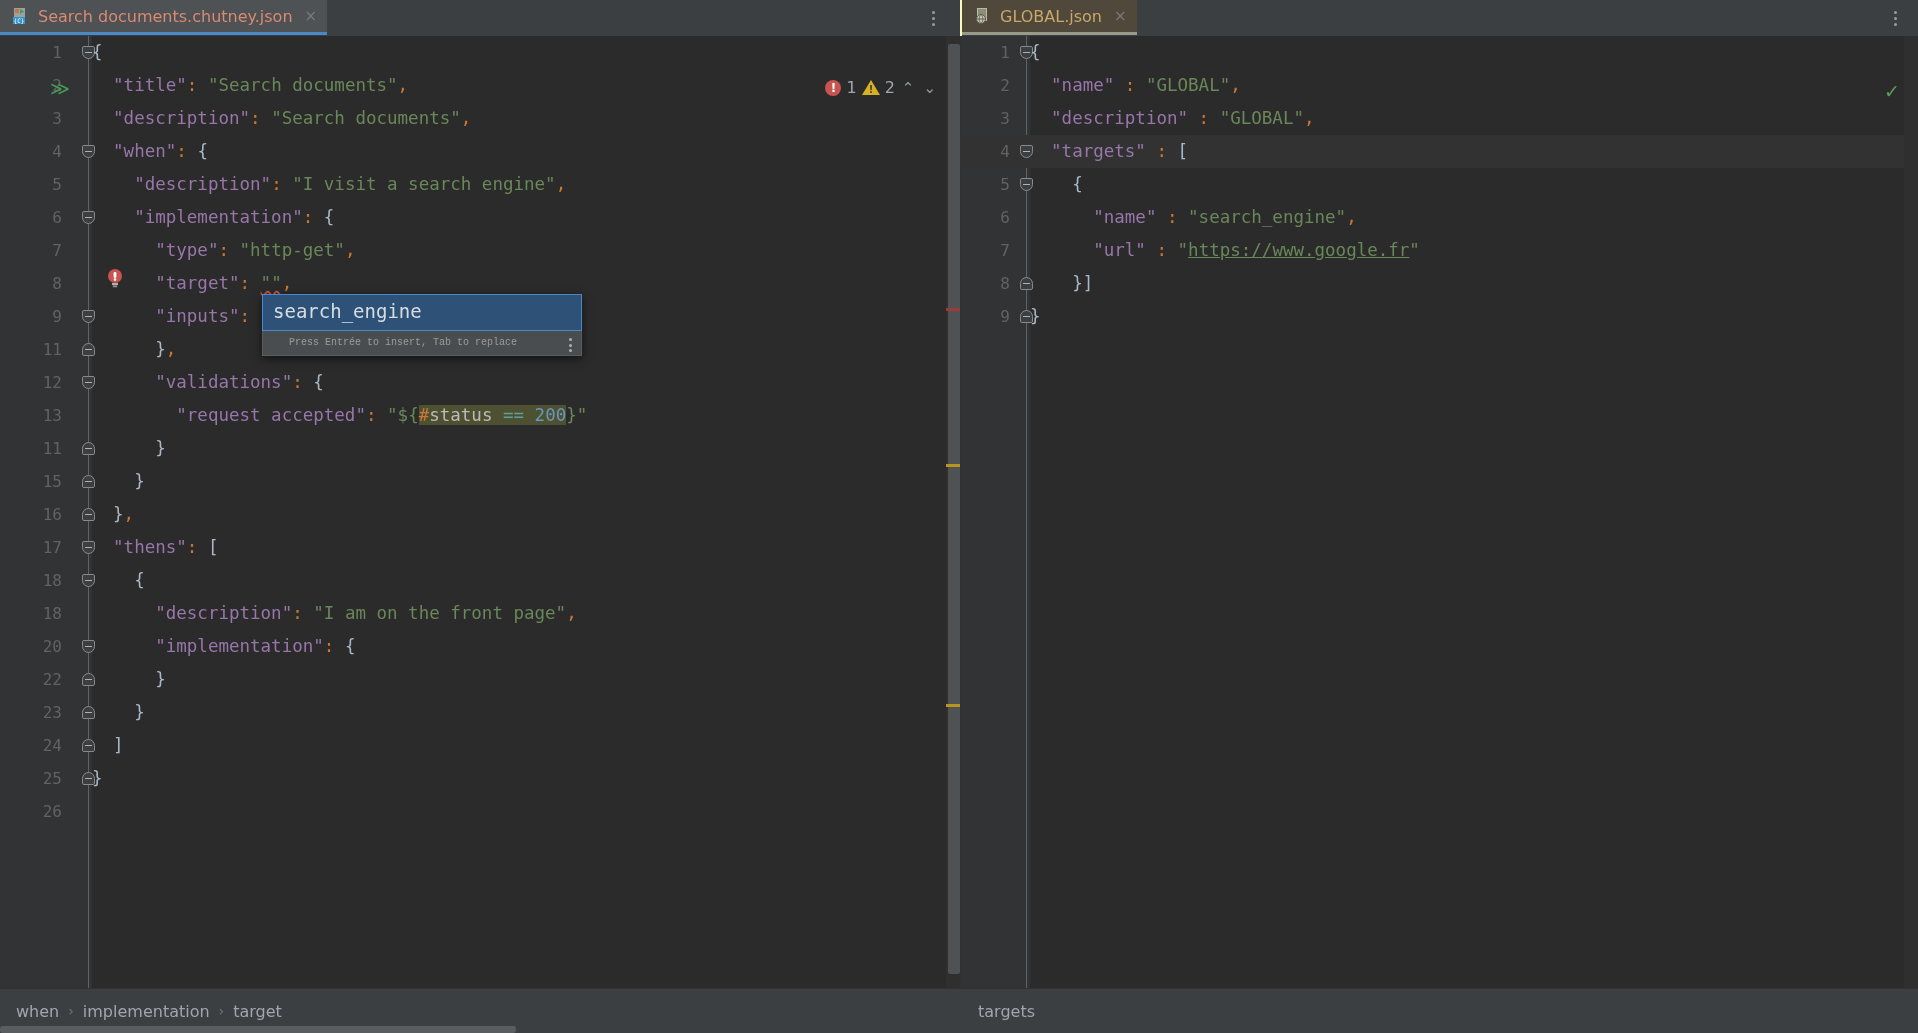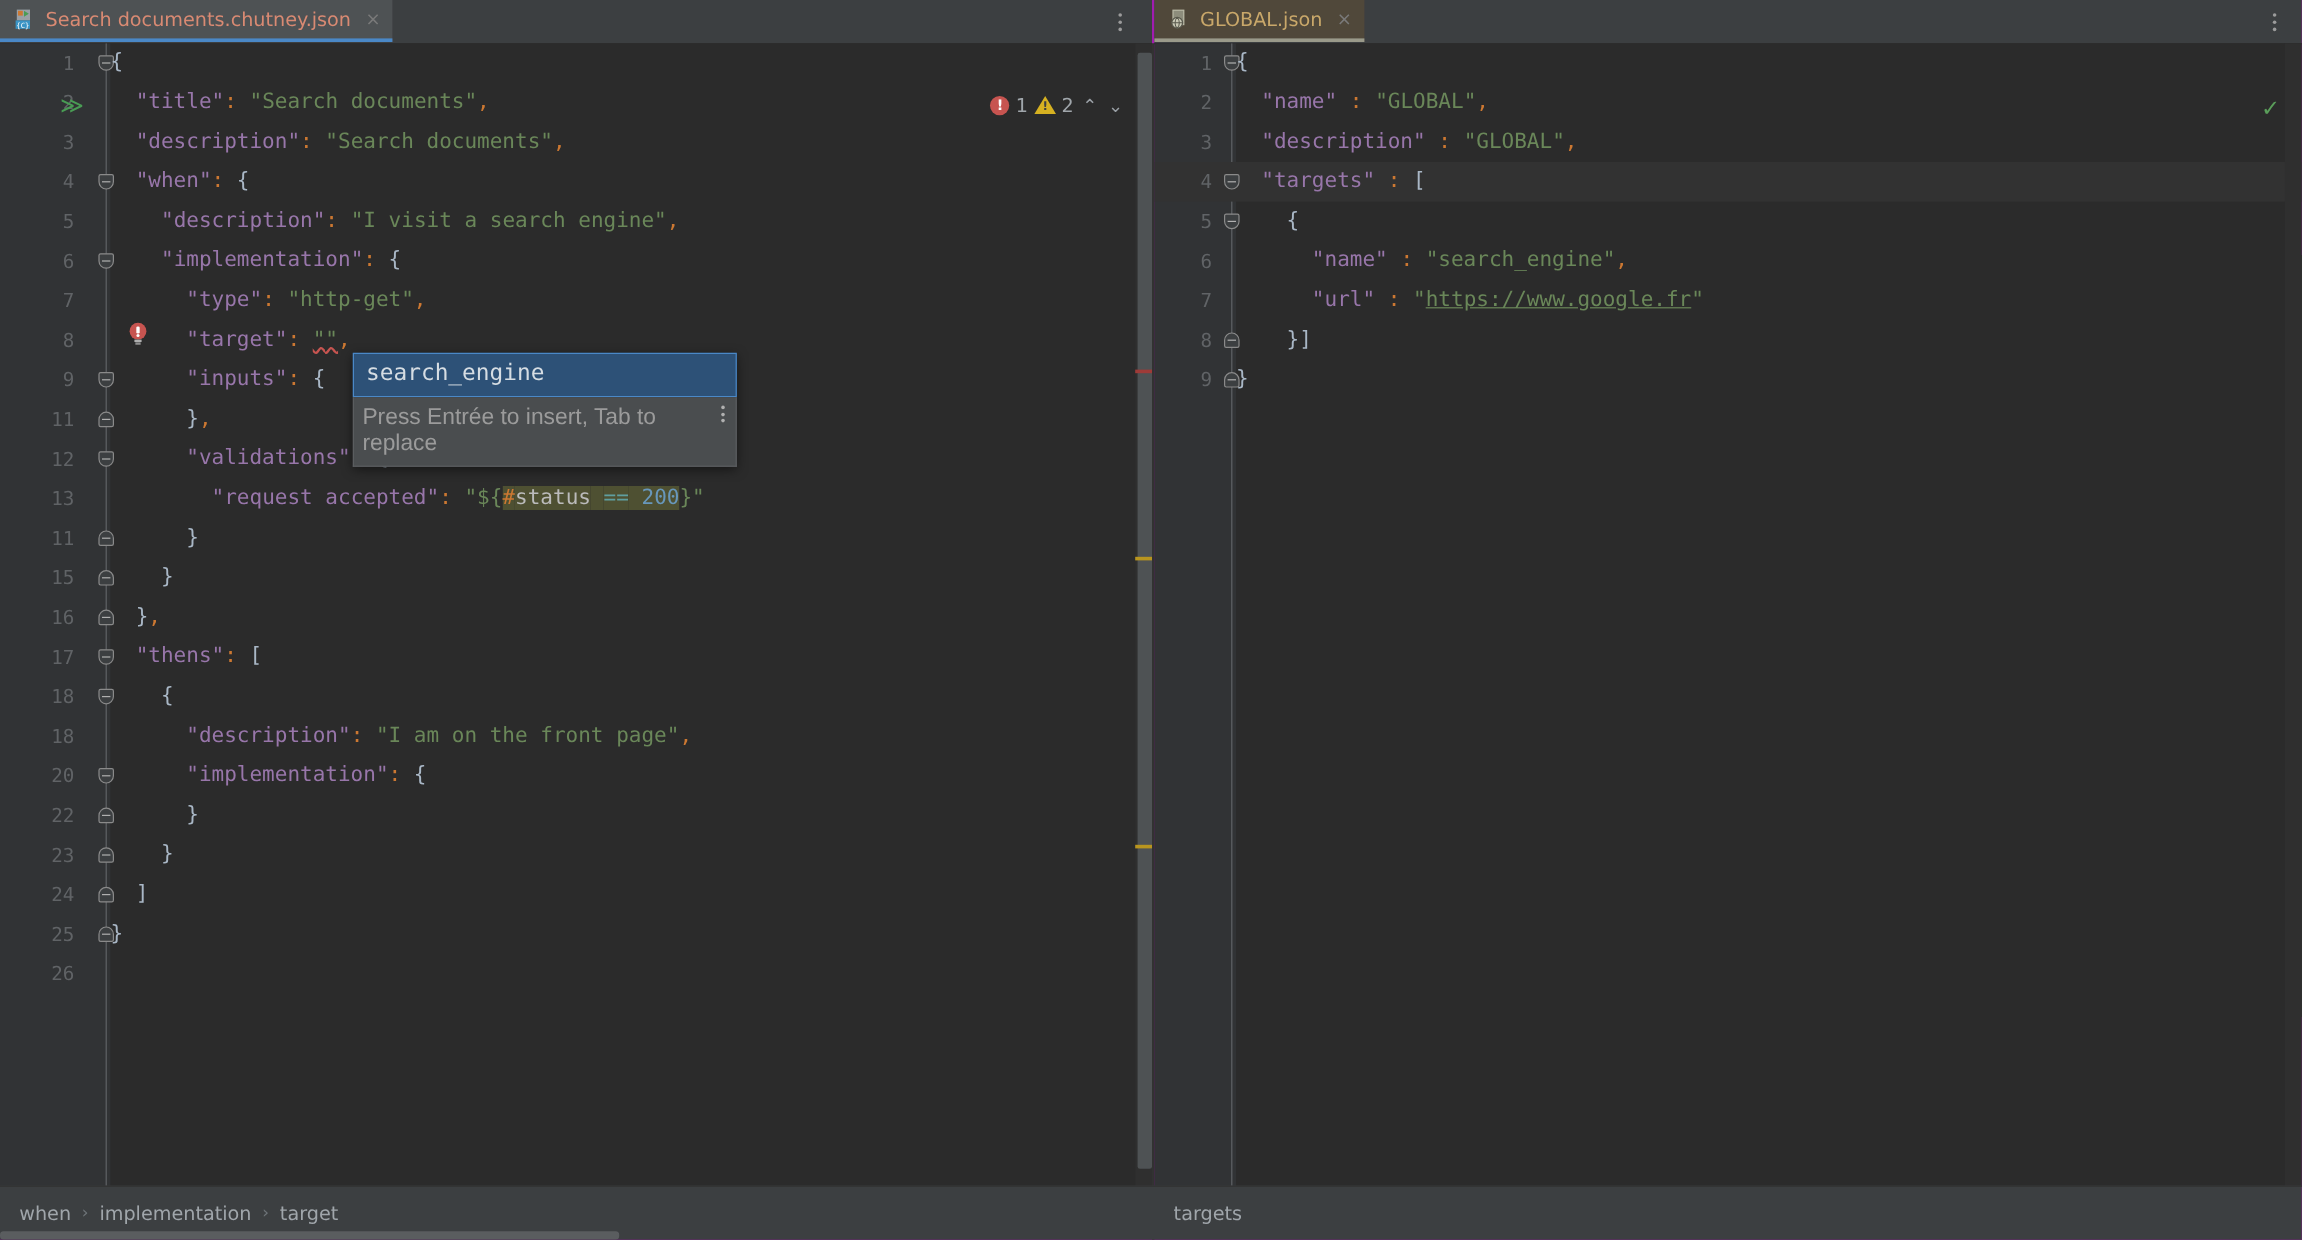--- a/index.html
+++ b/index.html
@@ -2,21 +2,21 @@
 <html><head>
 <meta charset="utf-8">
 <style>
   html,body{margin:0;padding:0;background:#2b2b2b;}
   body{
     width:1918px;height:1033px;overflow:hidden;
     font-family:"DejaVu Sans","Liberation Sans",sans-serif;
     color:#a9b7c6;
     -webkit-font-smoothing:antialiased;
   }
-  .app{position:relative;width:1918px;height:1033px;background:#a21caf;}
+  .app{position:relative;width:1918px;height:1033px;background:#fef9c3;}
 
   
   .tabstrip{
     position:absolute;top:0;height:36px;background:#3c3f41;
     border-bottom:1px solid #323232;
   }
   .tabstrip.left{left:0;width:960px;}
   .tabstrip.right{left:962px;width:956px;}
   .tab{
     position:absolute;top:0;height:35px;display:flex;align-items:center;
@@ -158,22 +158,22 @@
   .popup{
     position:absolute;box-shadow:0 3px 9px rgba(0,0,0,.55);
     font-family:"DejaVu Sans Mono","Liberation Mono",monospace;
   }
   .popup-item{
     background:#2d5177;color:#d6dde3;font-size:19px;line-height:100%;
     padding:7px 10px 9px 10px;border:1px solid #4a88c7;box-sizing:border-box;
   }
   .popup-hint{
     background:#4a4d4f;border:1px solid #5a5d5f;border-top:none;box-sizing:border-box;
-    color:#9b9b9b;font-size:19px;padding:6px 10px 7px 7px;position:relative;
-    font-family:Liberation Sans, sans-serif;
+    color:#9b9b9b;font-size:10px;padding:6px 10px 7px 26px;position:relative;
+    font-family:Liberation Mono, monospace;
   }
   .popup-hint .kebab{
     position:absolute;right:9px;top:7px;display:flex;flex-direction:column;gap:2.5px;
   }
   .popup-hint .kebab i{width:3px;height:3px;border-radius:50%;background:#b0b0b0;display:block;}
 </style>
 </head>
 <body>
 
 <div class="app">
@@ -291,21 +291,21 @@
         <div class="line"><span class="ln">5</span><span class="fold open"></span><span class="code"><span class="b">    {</span></span></div>
         <div class="line"><span class="ln">6</span><span class="code"><span class="b">      </span><span class="k">"name"</span><span class="b"> </span><span class="p">:</span><span class="b"> </span><span class="s">"search_engine"</span><span class="p">,</span></span></div>
         <div class="line"><span class="ln">7</span><span class="code"><span class="b">      </span><span class="k">"url"</span><span class="b"> </span><span class="p">:</span><span class="b"> </span><span class="s">"</span><span class="link">https://www.google.fr</span><span class="s">"</span></span></div>
         <div class="line"><span class="ln">8</span><span class="fold close"></span><span class="code"><span class="b">    }]</span></span></div>
         <div class="line"><span class="ln">9</span><span class="fold close"></span><span class="code"><span class="b">}</span></span></div>
       </div>
     <div class="ok-check">✓</div>
     <div class="markerbar"></div>
   </div>
 
-  <div class="popup" style="left:294px;top:294px;width:320px;">
+  <div class="popup" style="left:262px;top:294px;width:320px;">
     <div class="popup-item">search_engine</div>
     <div class="popup-hint">
       <span>Press Entrée to insert, Tab to replace</span>
       <span class="kebab">
         <i></i>
           <i></i>
           <i></i>
       </span>
     </div>
   </div>

